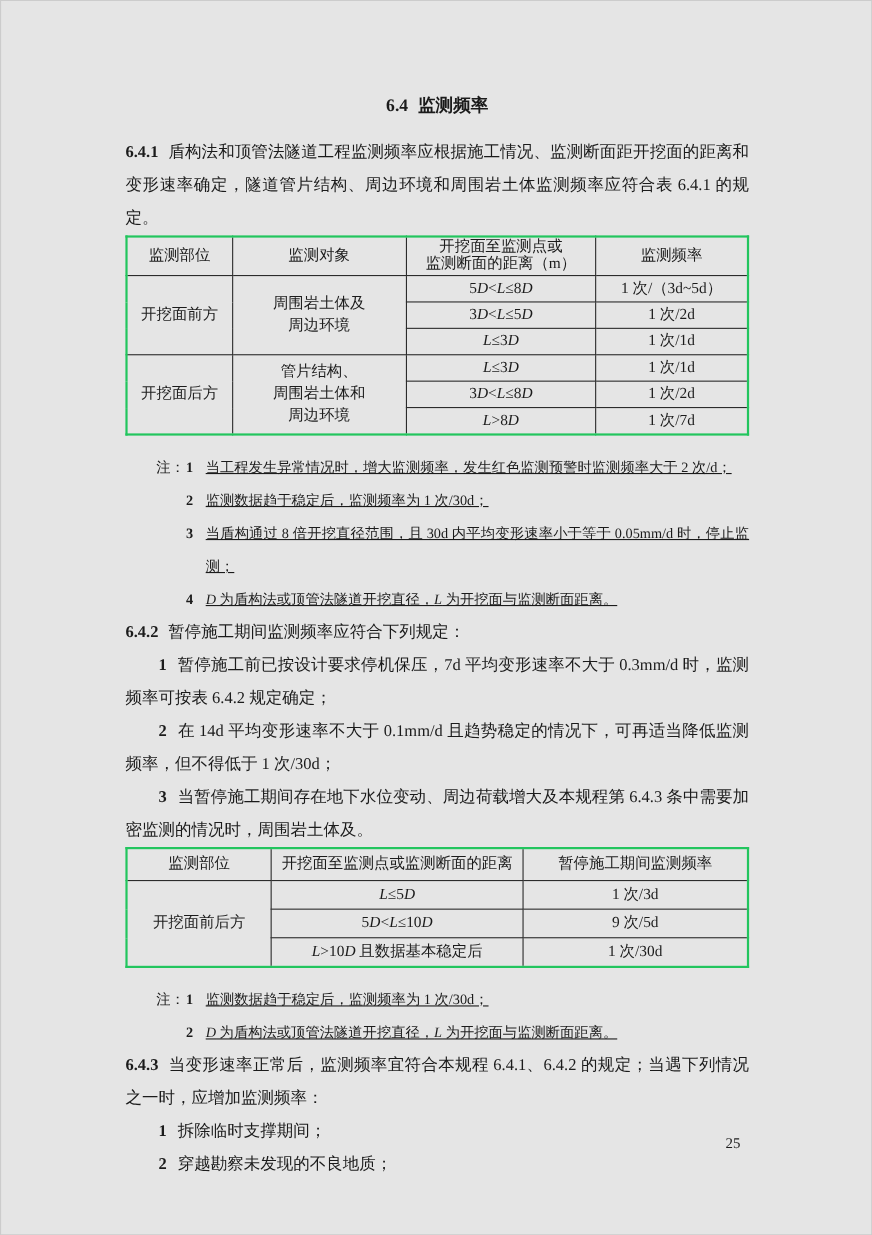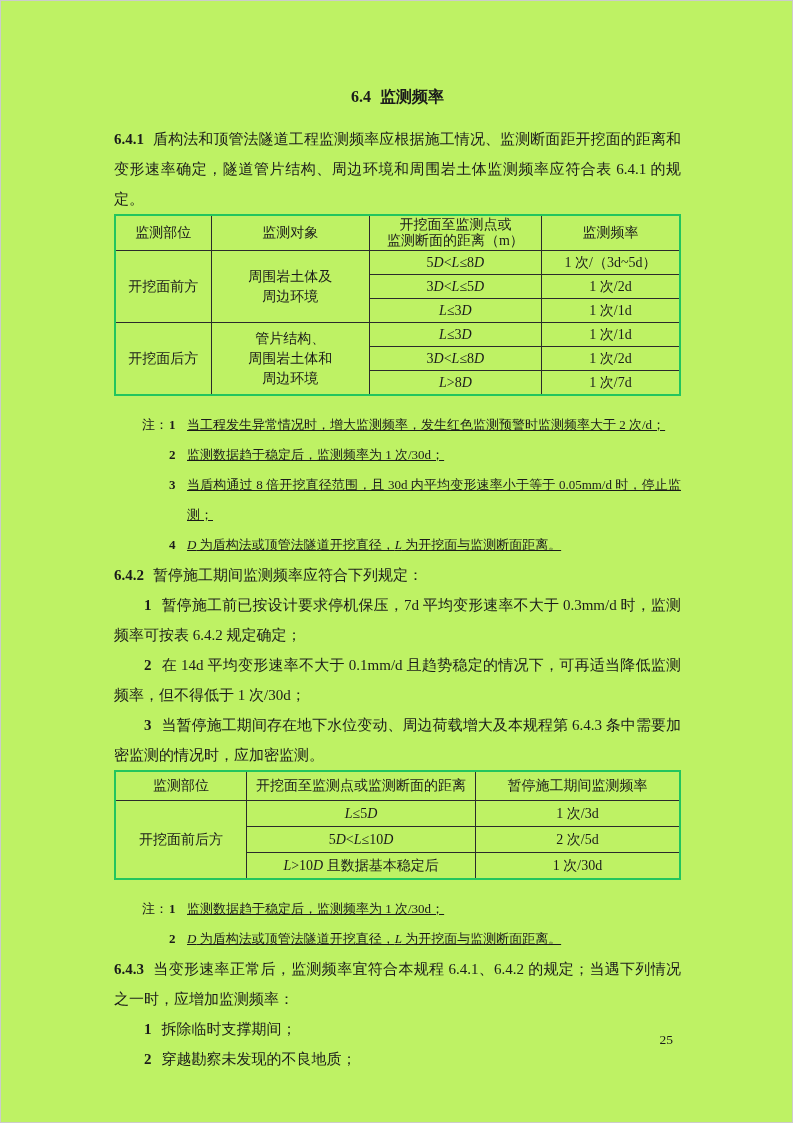--- a/index.html
+++ b/index.html
@@ -1,20 +1,20 @@
 <!DOCTYPE html>
 <html><head>
 <meta charset="utf-8">
 <style>
   html,body{margin:0;padding:0;background:#ffffff;}
   .page{
     position:relative;
     width:793px;height:1123px;
     box-sizing:border-box;
-    background:#bef264;
+    background:#e5e5e5;
     padding:86px 112px 0 114px;
     font-family:"Liberation Serif","DejaVu Serif",serif;
     color:#1b1b1b;
     box-shadow:inset 0 0 0 1px #cccccc;
     overflow:hidden;
   }
   .doc-title{text-align:center;font-size:16px;font-weight:bold;line-height:22px;margin:0 0 16px 0;}
   .doc-title .ttl-text{padding-left:9px;}
   .para{font-size:15px;line-height:30px;text-align:justify;margin:0;}
   .clause-text{padding-left:9px;}
@@ -130,21 +130,21 @@
         <span class="note-text"><span class="var">D</span> 为盾构法或顶管法隧道开挖直径，<span class="var">L</span> 为开挖面与监测断面距离。</span>
       </div>
     </div>
 
   <p class="para sect">
     <b>6.4.2</b><span class="clause-text">暂停施工期间监测频率应符合下列规定：</span>
   </p>
   <div class="items" id="items-642">
       <div class="item"><b class="item-num">1</b><span class="item-text">暂停施工前已按设计要求停机保压，7d 平均变形速率不大于 0.3mm/d 时，监测频率可按表 6.4.2 规定确定；</span></div>
       <div class="item"><b class="item-num">2</b><span class="item-text">在 14d 平均变形速率不大于 0.1mm/d 且趋势稳定的情况下，可再适当降低监测频率，但不得低于 1 次/30d；</span></div>
-      <div class="item"><b class="item-num">3</b><span class="item-text">当暂停施工期间存在地下水位变动、周边荷载增大及本规程第 6.4.3 条中需要加密监测的情况时，应加密监测。</span></div>
+      <div class="item"><b class="item-num">3</b><span class="item-text">当暂停施工期间存在地下水位变动、周边荷载增大及本规程第 6.4.3 条中需要加密监测的情况时，周围岩土体及。</span></div>
     </div>
 
 
   <table class="t t2" id="table2">
       <colgroup>
         <col style="width: 23.3%;">
         <col style="width: 40.5%;">
         <col style="width: 36.2%;">
       </colgroup>
       <thead>
@@ -155,21 +155,21 @@
         </tr>
       </thead>
       <tbody>
         <tr>
           <td rowspan="3">开挖面前后方</td>
           <td><span class="var">L</span>≤5<span class="var">D</span></td>
           <td>1 次/3d</td>
         </tr>
         <tr>
           <td>5<span class="var">D</span>&lt;<span class="var">L</span>≤10<span class="var">D</span></td>
-          <td>2 次/5d</td>
+          <td>9 次/5d</td>
         </tr>
         <tr>
           <td><span class="var">L</span>&gt;10<span class="var">D</span> 且数据基本稳定后</td>
           <td>1 次/30d</td>
         </tr>
       </tbody>
     </table>
 
   <div class="notes" id="table2-notes">
       <div class="note-row">

